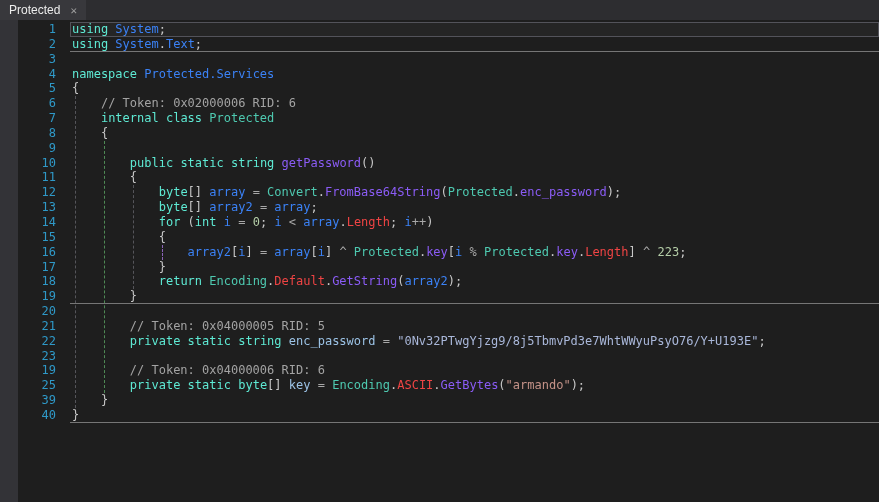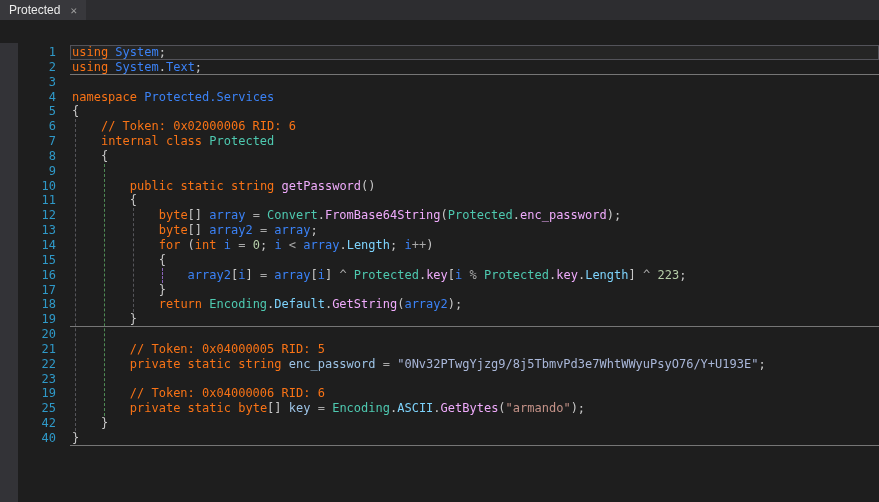--- a/index.html
+++ b/index.html
@@ -1,33 +1,33 @@
 <!DOCTYPE html>
 <html style="--editor-bg: #1E1E1E; --tabbar-bg: #2D2D30; --tab-bg: #38383C; --margin-bg: #333337; --ln-color: #2F99C8; --curline-border: #53535A; --sep-color: #767676;"><head>
 <meta charset="utf-8">
 <style>
   html,body{margin:0;padding:0;width:879px;height:502px;overflow:hidden;background:#1E1E1E;}
-  .window{width:879px;height:502px;display:flex;flex-direction:column;font-family:"Liberation Sans",sans-serif;gap:23px;}
+  .window{width:879px;height:502px;display:flex;flex-direction:column;font-family:"Liberation Sans",sans-serif;}
   .tabbar{height:20px;background:var(--tabbar-bg);display:flex;align-items:stretch;flex:0 0 auto;}
   .tab{background:var(--tab-bg);color:#ECECEC;font-size:12px;display:flex;align-items:center;padding:0 9px;cursor:default;}
   .tab .title{margin-right:10px;}
   .tab .close{color:#9E9E9E;font-size:11px;font-family:"DejaVu Sans Mono",monospace;}
   .editor{position:relative;flex:1 1 auto;background:var(--editor-bg);overflow:hidden;}
   .margin{position:absolute;left:0;top:0;bottom:0;width:18px;background:var(--margin-bg);}
   .lines{position:absolute;left:0;right:0;top:2px;}
   .row{position:relative;height:14.85px;line-height:14.85px;font-family:"DejaVu Sans Mono",monospace;font-size:12px;white-space:pre;}
   .row .ln{position:absolute;left:0;top:0;width:56px;text-align:right;color:var(--ln-color);z-index:2;}
   .row .code{position:absolute;left:72px;top:0;z-index:2;}
   .row.current::before{content:"";position:absolute;left:70px;right:0;top:0;bottom:0;
       border:1px solid var(--curline-border);background:rgba(255,255,255,0.035);z-index:1;}
   .row.sep::after{content:"";position:absolute;left:70px;right:0;bottom:0;
       border-bottom:1px solid var(--sep-color);z-index:3;}
   .guide{position:absolute;width:0;border-left:1px dashed #55555A;z-index:0;}
 </style>
-<style>.tok-kw{color:#f97316;}.tok-ns{color:#3b82f6;}.tok-cm{color:#f97316;}.tok-ty{color:#4EC9B0;}.tok-me{color:#f0abfc;}.tok-fd{color:#9CC3E6;}.tok-pr{color:#7dd3fc;text-align:right;}.tok-nu{color:#B5CEA8;}.tok-st1{color:#A9B7D9;}.tok-st2{color:#C49288;}.tok-loc{color:#3b82f6;}.tok-pl{color:#C8C8C8;}.tok-op{color:#A8A8A8;}</style></head>
+<style>.tok-kw{color:#5eead4;}.tok-ns{color:#3b82f6;}.tok-cm{color:#a3a3a3;}.tok-ty{color:#4EC9B0;}.tok-me{color:#8b5cf6;}.tok-fd{color:#9CC3E6;}.tok-pr{color:#ef4444;text-align:right;}.tok-nu{color:#B5CEA8;}.tok-st1{color:#A9B7D9;}.tok-st2{color:#C49288;}.tok-loc{color:#3b82f6;}.tok-pl{color:#C8C8C8;}.tok-op{color:#A8A8A8;}</style></head>
 <body>
 
 <div class="window">
   <div class="tabbar">
     <div class="tab">
       <span class="title">Protected</span>
       <span class="close">✕</span>
     </div>
   </div>
   <div class="editor">
@@ -57,17 +57,17 @@
         <div class="row"><span class="ln">16</span><span class="code"><span class="tok-pl">                </span><span class="tok-loc">array2</span><span class="tok-pl">[</span><span class="tok-loc">i</span><span class="tok-pl">]</span><span class="tok-op"> = </span><span class="tok-loc">array</span><span class="tok-pl">[</span><span class="tok-loc">i</span><span class="tok-pl">]</span><span class="tok-op"> ^ </span><span class="tok-ty">Protected</span><span class="tok-pl">.</span><span class="tok-me">key</span><span class="tok-pl">[</span><span class="tok-loc">i</span><span class="tok-op"> % </span><span class="tok-ty">Protected</span><span class="tok-pl">.</span><span class="tok-me">key</span><span class="tok-pl">.</span><span class="tok-pr">Length</span><span class="tok-pl">]</span><span class="tok-op"> ^ </span><span class="tok-nu">223</span><span class="tok-pl">;</span></span></div>
         <div class="row"><span class="ln">17</span><span class="code"><span class="tok-pl">            }</span></span></div>
         <div class="row"><span class="ln">18</span><span class="code"><span class="tok-pl">            </span><span class="tok-kw">return</span><span class="tok-pl"> </span><span class="tok-ty">Encoding</span><span class="tok-pl">.</span><span class="tok-pr">Default</span><span class="tok-pl">.</span><span class="tok-me">GetString</span><span class="tok-pl">(</span><span class="tok-loc">array2</span><span class="tok-pl">);</span></span></div>
         <div class="row sep"><span class="ln">19</span><span class="code"><span class="tok-pl">        }</span></span></div>
         <div class="row"><span class="ln">20</span><span class="code"></span></div>
         <div class="row"><span class="ln">21</span><span class="code"><span class="tok-pl">        </span><span class="tok-cm">// Token: 0x04000005 RID: 5</span></span></div>
         <div class="row"><span class="ln">22</span><span class="code"><span class="tok-pl">        </span><span class="tok-kw">private</span><span class="tok-pl"> </span><span class="tok-kw">static</span><span class="tok-pl"> </span><span class="tok-kw">string</span><span class="tok-pl"> </span><span class="tok-fd">enc_password</span><span class="tok-op"> = </span><span class="tok-st1">"0Nv32PTwgYjzg9/8j5TbmvPd3e7WhtWWyuPsyO76/Y+U193E"</span><span class="tok-pl">;</span></span></div>
         <div class="row"><span class="ln">23</span><span class="code"></span></div>
         <div class="row"><span class="ln">19</span><span class="code"><span class="tok-pl">        </span><span class="tok-cm">// Token: 0x04000006 RID: 6</span></span></div>
         <div class="row"><span class="ln">25</span><span class="code"><span class="tok-pl">        </span><span class="tok-kw">private</span><span class="tok-pl"> </span><span class="tok-kw">static</span><span class="tok-pl"> </span><span class="tok-kw">byte</span><span class="tok-pl">[] </span><span class="tok-fd">key</span><span class="tok-op"> = </span><span class="tok-ty">Encoding</span><span class="tok-pl">.</span><span class="tok-pr">ASCII</span><span class="tok-pl">.</span><span class="tok-me">GetBytes</span><span class="tok-pl">(</span><span class="tok-st2">"armando"</span><span class="tok-pl">);</span></span></div>
-        <div class="row"><span class="ln">42</span><span class="code"><span class="tok-pl">    }</span></span></div>
+        <div class="row"><span class="ln">39</span><span class="code"><span class="tok-pl">    }</span></span></div>
         <div class="row sep"><span class="ln">40</span><span class="code"><span class="tok-pl">}</span></span></div>
       </div>
   </div>
 </div>
 
 </body></html>

